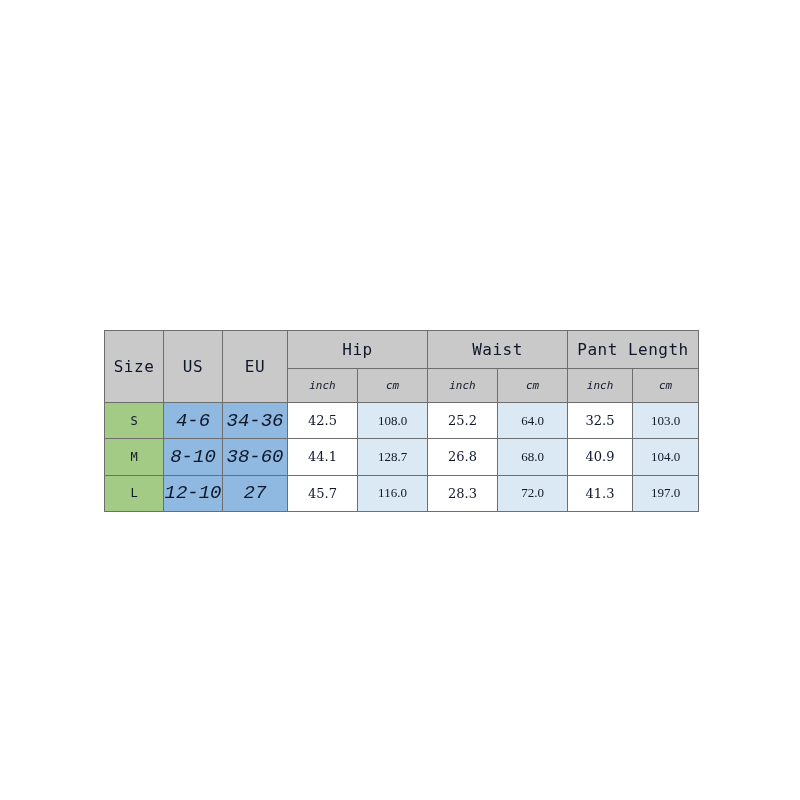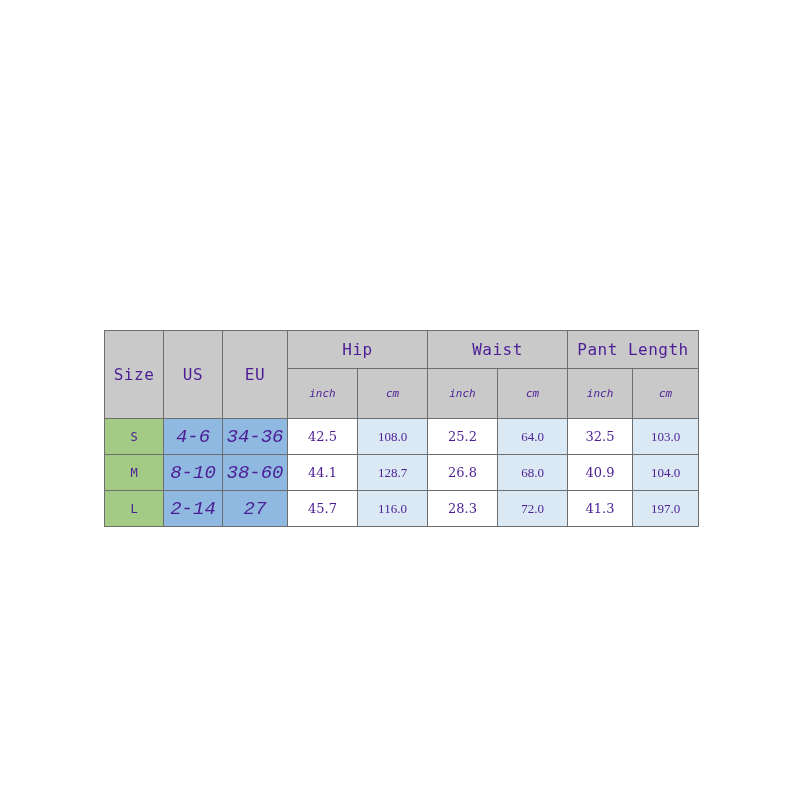--- a/index.html
+++ b/index.html
@@ -31,21 +31,21 @@
     border: 1px solid #6e6e6e;
   }
 
   table.size-chart td,
   table.size-chart th {
     border: 1px solid #6e6e6e;
     text-align: center;
     vertical-align: middle;
     padding: 0;
     font-weight: normal;
-    color: #4c1d95;
+    color: #0f172a;
     margin-top: 29px;
   }
 
   
   .hdr {
     background: #c9c9c9;
   }
   .hdr-main {
     font-family: "DejaVu Sans Mono", "Liberation Mono", monospace;
     font-size: 16px;
@@ -89,21 +89,21 @@
 
   
   col.c-size   { width: 59px; }
   col.c-us     { width: 59px; }
   col.c-eu     { width: 65px; }
   col.c-meas   { width: 70px; }
   col.c-meas-l { width: 65px; }
   col.c-meas-r { width: 66px; }
 
   tr.row-head-main { height: 38px; }
-  tr.row-head-unit { height: 50px; }
+  tr.row-head-unit { height: 34px; }
   tr.row-data      { height: 36px; }
 </style>
 </head>
 <body>
 
 <div id="chart-wrap">
   <table class="size-chart">
     <colgroup>
       <col class="c-size">
       <col class="c-us">
@@ -153,21 +153,21 @@
         <td class="cell-sizing">38-60</td>
         <td class="cell-inch">44.1</td>
         <td class="cell-cm">128.7</td>
         <td class="cell-inch">26.8</td>
         <td class="cell-cm">68.0</td>
         <td class="cell-inch">40.9</td>
         <td class="cell-cm">104.0</td>
       </tr>
       <tr class="row-data">
         <td class="cell-size">L</td>
-        <td class="cell-sizing">2-14</td>
+        <td class="cell-sizing">12-10</td>
         <td class="cell-sizing">27</td>
         <td class="cell-inch">45.7</td>
         <td class="cell-cm">116.0</td>
         <td class="cell-inch">28.3</td>
         <td class="cell-cm">72.0</td>
         <td class="cell-inch">41.3</td>
         <td class="cell-cm">197.0</td>
       </tr>
     </tbody>
   </table>

